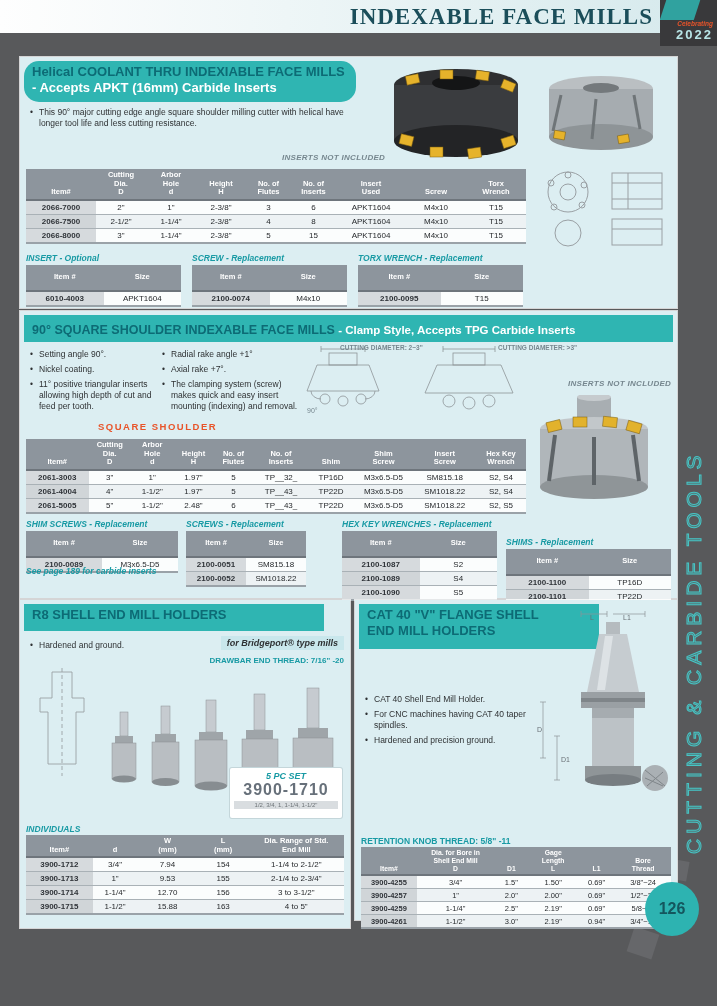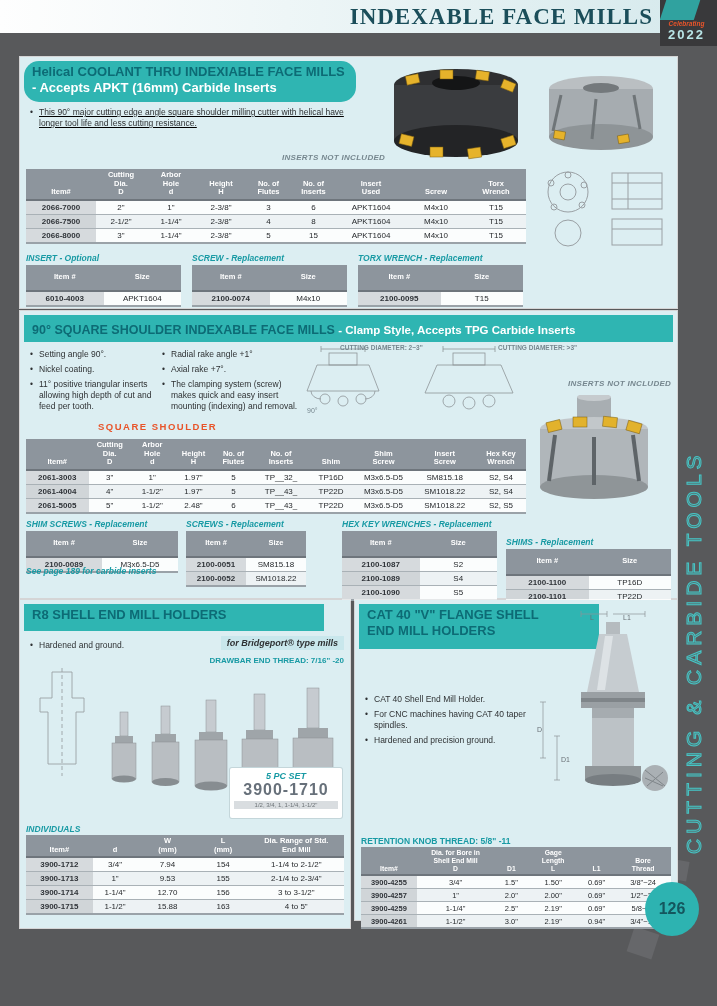--- a/index.html
+++ b/index.html
@@ -8,21 +8,21 @@
     position:relative; width:717px; height:1006px; overflow:hidden;
     background:#58595b; font-family:"Liberation Sans", sans-serif;
   }
   
   #top-band { position:absolute; left:0; top:0; width:717px; height:33px;
     background:linear-gradient(90deg,#fefefe 0%,#eef6f7 40%,#d5e9ec 100%); }
   #page-title { position:absolute; right:64px; top:2px; line-height:30px;
     font-family:"Liberation Serif", serif; font-weight:bold; font-size:23px;
     color:#1b4e5a; letter-spacing:1px; }
   #badge { position:absolute; left:660px; top:0; width:57px; height:46px;
-    background:#39393b; z-index:5; text-align:center; padding:4px 4px 0 0; overflow:hidden;}
+    background:#39393b; z-index:5; text-align:right; padding:4px 4px 0 0; overflow:hidden;}
   #badge::before { content:""; position:absolute; left:4px; top:-6px; width:34px; height:26px;
     background:#2fb5b2; transform:skewX(-18deg); opacity:.85; }
   #badge .celebrating { position:relative; display:block; font-size:6.5px; font-style:italic;
     color:#e8542a; font-weight:bold; margin-top:16px; }
   #badge .year { position:relative; display:block; font-size:13px; font-weight:bold;
     color:#b9e6e8; letter-spacing:2px; }
   
   #sidebar-text { position:absolute; left:682px; top:408px; width:34px; height:488px;
     writing-mode:vertical-rl; transform:rotate(180deg); text-align:center;
     font-size:21px; letter-spacing:5px; color:rgba(70,198,198,0.25);
@@ -175,21 +175,21 @@
       <rect x="193" y="30" width="104" height="48" fill="#a6acb0"></rect>
       <ellipse cx="245" cy="78" rx="52" ry="13" fill="#8e9497"></ellipse>
       <ellipse cx="245" cy="29" rx="18" ry="5" fill="#74797c"></ellipse>
       <path d="M205,36 l-8,36" stroke="#6f7578" stroke-width="3" fill="none"></path>
       <path d="M240,40 l-4,40" stroke="#6f7578" stroke-width="3" fill="none"></path>
       <path d="M278,36 l6,34" stroke="#6f7578" stroke-width="3" fill="none"></path>
       <rect x="198" y="72" width="11" height="8" fill="#e6b32b" stroke="#7a5c0e" stroke-width="0.5" transform="rotate(10 203 76)"></rect>
       <rect x="262" y="76" width="11" height="8" fill="#e6b32b" stroke="#7a5c0e" stroke-width="0.5" transform="rotate(-10 267 80)"></rect>
     </svg>
 
-    <ul class="bullets" style="left:10px; top:50px; width:318px;text-decoration:underline;">
+    <ul class="bullets" style="left:10px; top:50px; width:318px;">
       <li>This 90° major cutting edge angle square shoulder milling cutter with helical have longer tool life and less cutting resistance.</li>
     </ul>
     <div class="note" style="left:262px; top:96px;">INSERTS NOT INCLUDED</div>
 
     <div class="tbl-wrap" id="tbl1">
       <table class="data-table t1" data-table="section1.main_table">
           <thead>
             <tr>
               <th>Item#</th>
               <th>Cutting

